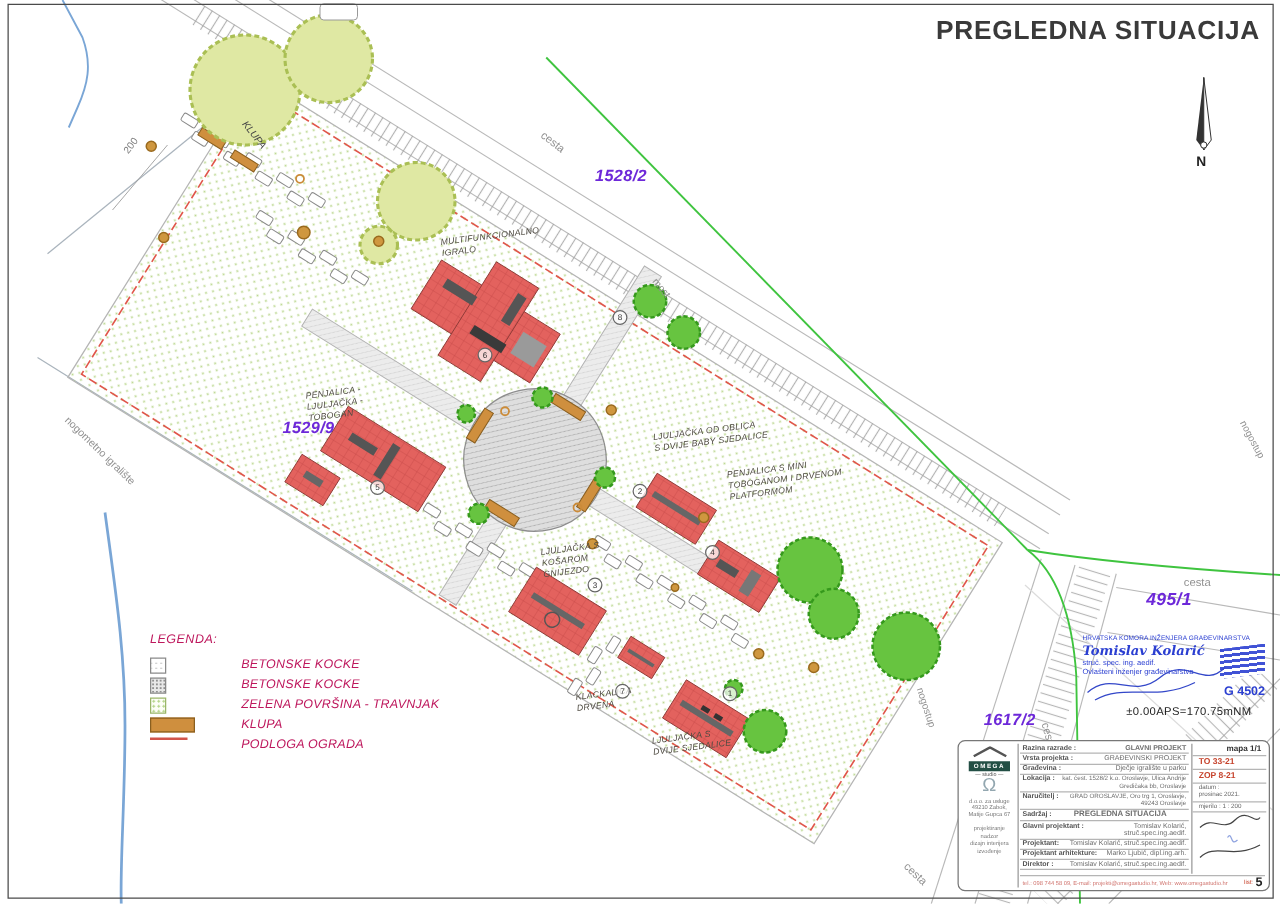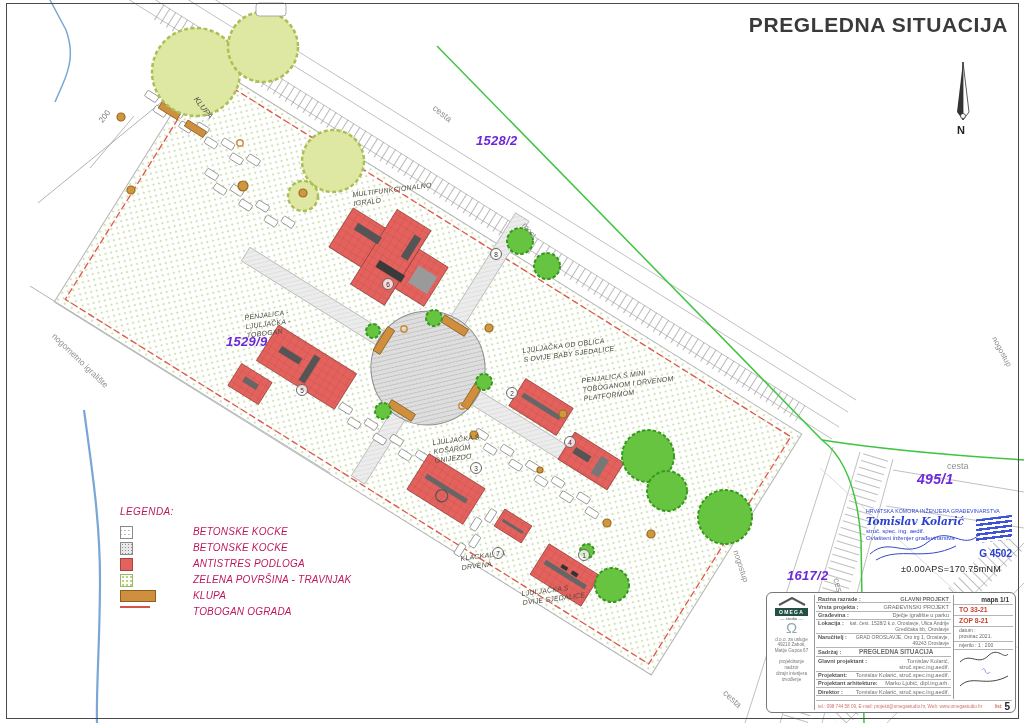--- a/index.html
+++ b/index.html
@@ -409,34 +409,30 @@
   <div class="legend-title">LEGENDA:</div>
   <div class="legend-row">
     <span class="legend-swatch sw-kocke1"></span>
     <span class="legend-label">BETONSKE KOCKE</span>
   </div>
   <div class="legend-row">
     <span class="legend-swatch sw-kocke2"></span>
     <span class="legend-label">BETONSKE KOCKE</span>
   </div>
   <div class="legend-row">
-    <span class="legend-swatch sw-red"></span>
-    <span class="legend-label">ANTISTRES PODLOGA</span>
-  </div>
-  <div class="legend-row">
     <span class="legend-swatch sw-green"></span>
     <span class="legend-label">ZELENA POVRŠINA - TRAVNJAK</span>
   </div>
   <div class="legend-row">
     <span class="legend-swatch sw-klupa"></span>
     <span class="legend-label">KLUPA</span>
   </div>
   <div class="legend-row">
     <span class="legend-swatch sw-ograda"></span>
-    <span class="legend-label">TOBOGAN OGRADA</span>
+    <span class="legend-label">PODLOGA OGRADA</span>
   </div>
 </div>
 
 <div class="stamp">
   <div class="stamp-org">HRVATSKA KOMORA INŽENJERA GRAĐEVINARSTVA</div>
   <div class="stamp-name">Tomislav Kolarić</div>
   <div class="stamp-degree">struč. spec. ing. aedif.</div>
   <div class="stamp-role">Ovlašteni inženjer građevinarstva</div>
   <div class="stamp-flag"></div>
   <div class="stamp-num">G 4502</div>

